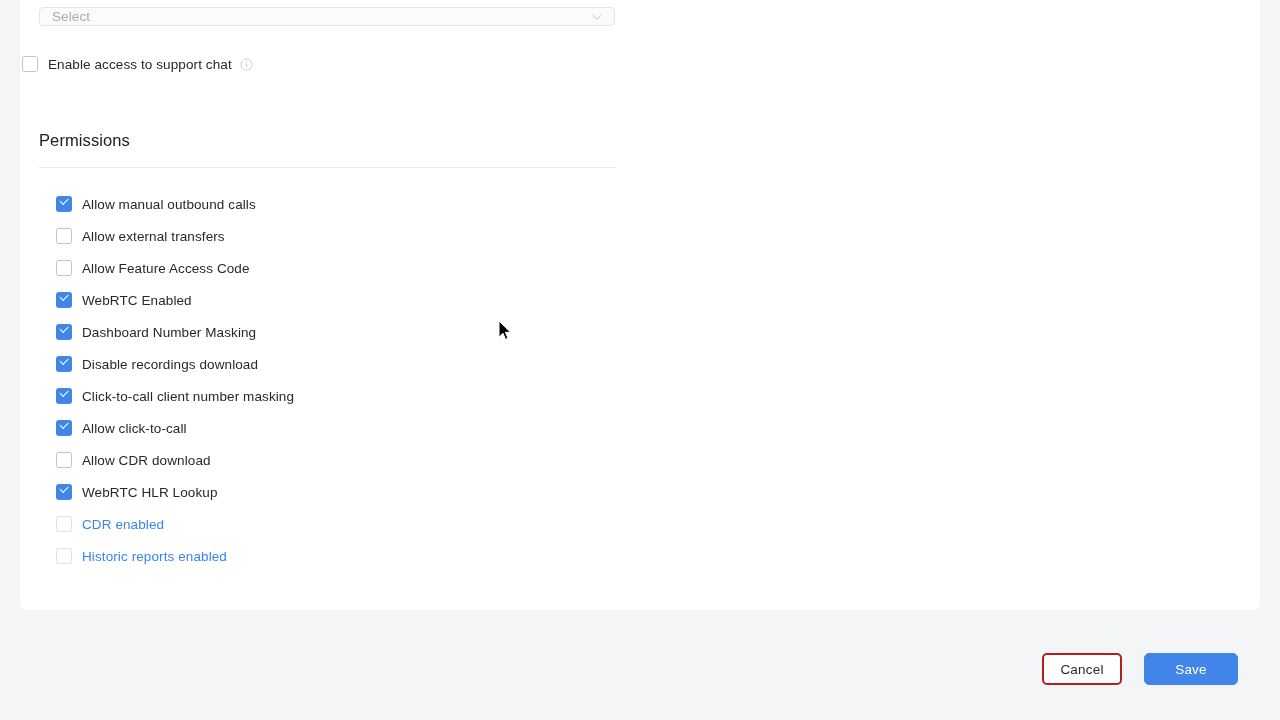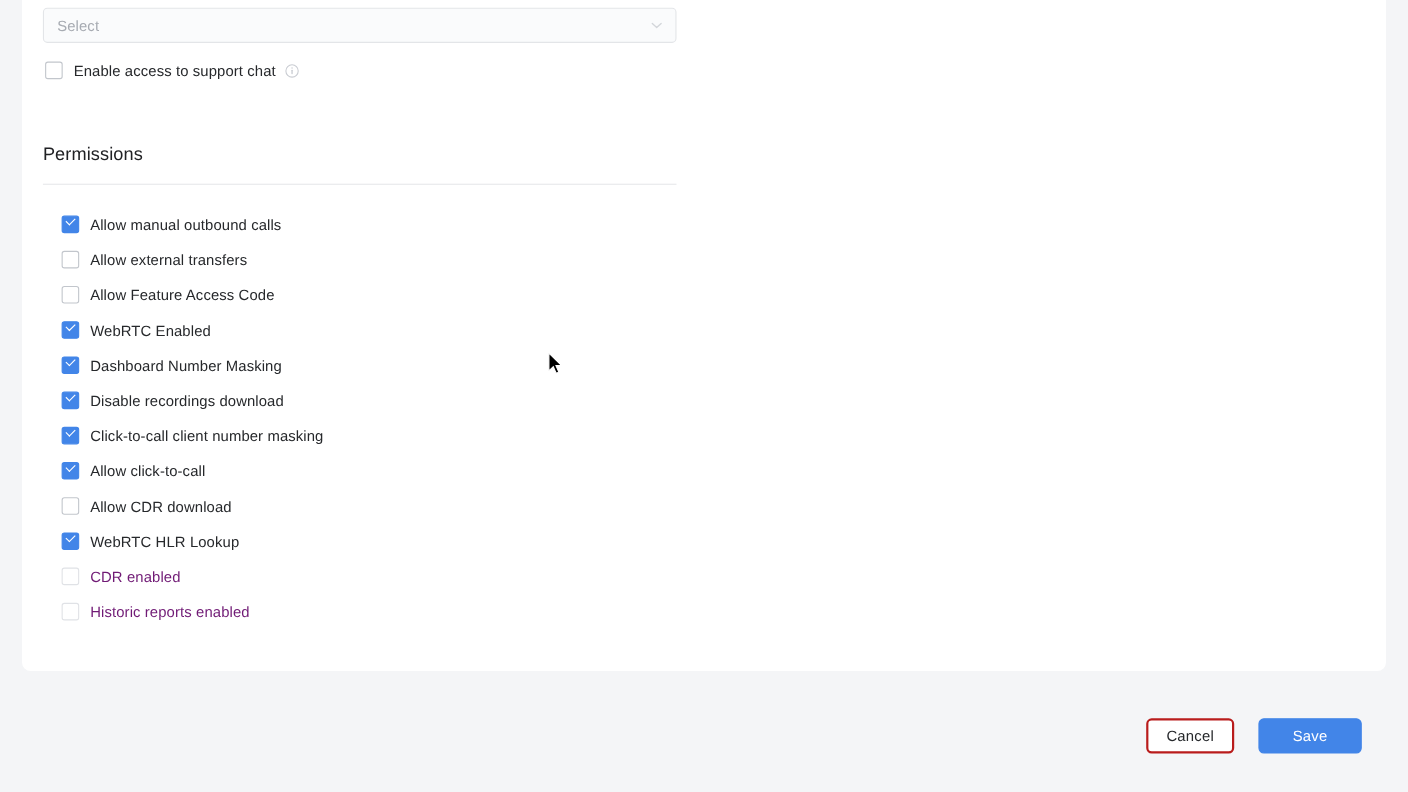--- a/index.html
+++ b/index.html
@@ -34,21 +34,21 @@
   
   .select-wrap {
     position: absolute;
     left: 19px;
     top: 21px;
     width: 576px;
     height: 32px;
   }
   .select-box {
     width: 100%;
-    height: 32px;
+    height: 19px;
     box-sizing: border-box;
     background: #fafbfc;
     border: 1px solid #e3e5e8;
     border-radius: 4px;
     display: flex;
     align-items: center;
     padding: 0 10px 0 12px;
     cursor: pointer;
   }
   .select-placeholder {
@@ -60,21 +60,21 @@
   .chev {
     width: 14px;
     height: 14px;
     flex: none;
     display: block;
   }
 
   
   .support-row {
     position: absolute;
-    left: 21px;
+    left: 2px;
     top: 68px;
     display: flex;
     align-items: center;
     height: 20px;
   }
 
   
   .section-title {
     position: absolute;
     left: 19px;
@@ -141,21 +141,21 @@
   }
 
   .cb-label {
     font-size: 13.5px;
     color: #26282b;
     letter-spacing: .1px;
     white-space: nowrap;
     cursor: default;
   }
   .cb-label.disabled {
-    color: #701a75;
+    color: #3b82f6;
   }
 
   
   .info-icon {
     width: 13px;
     height: 13px;
     margin-left: 8px;
     flex: none;
     display: block;
     cursor: pointer;

